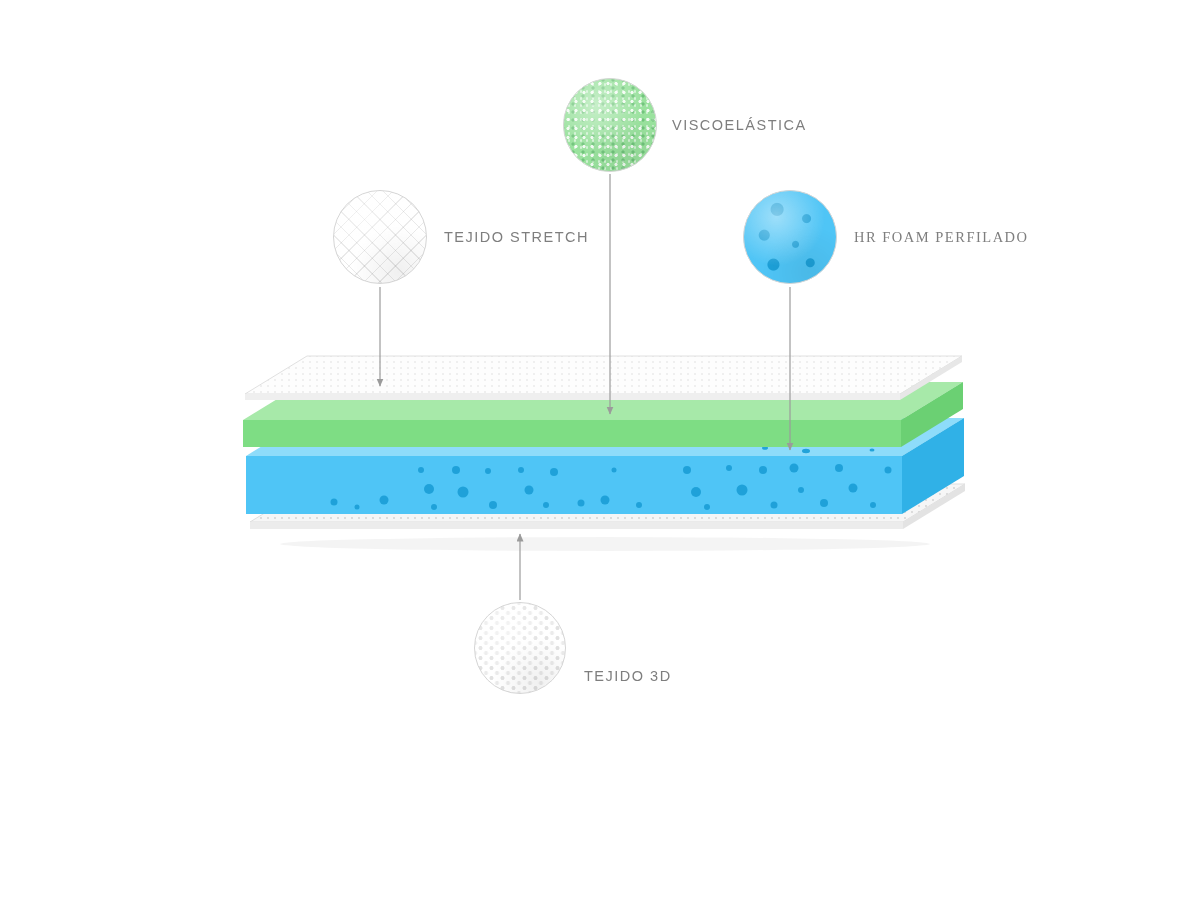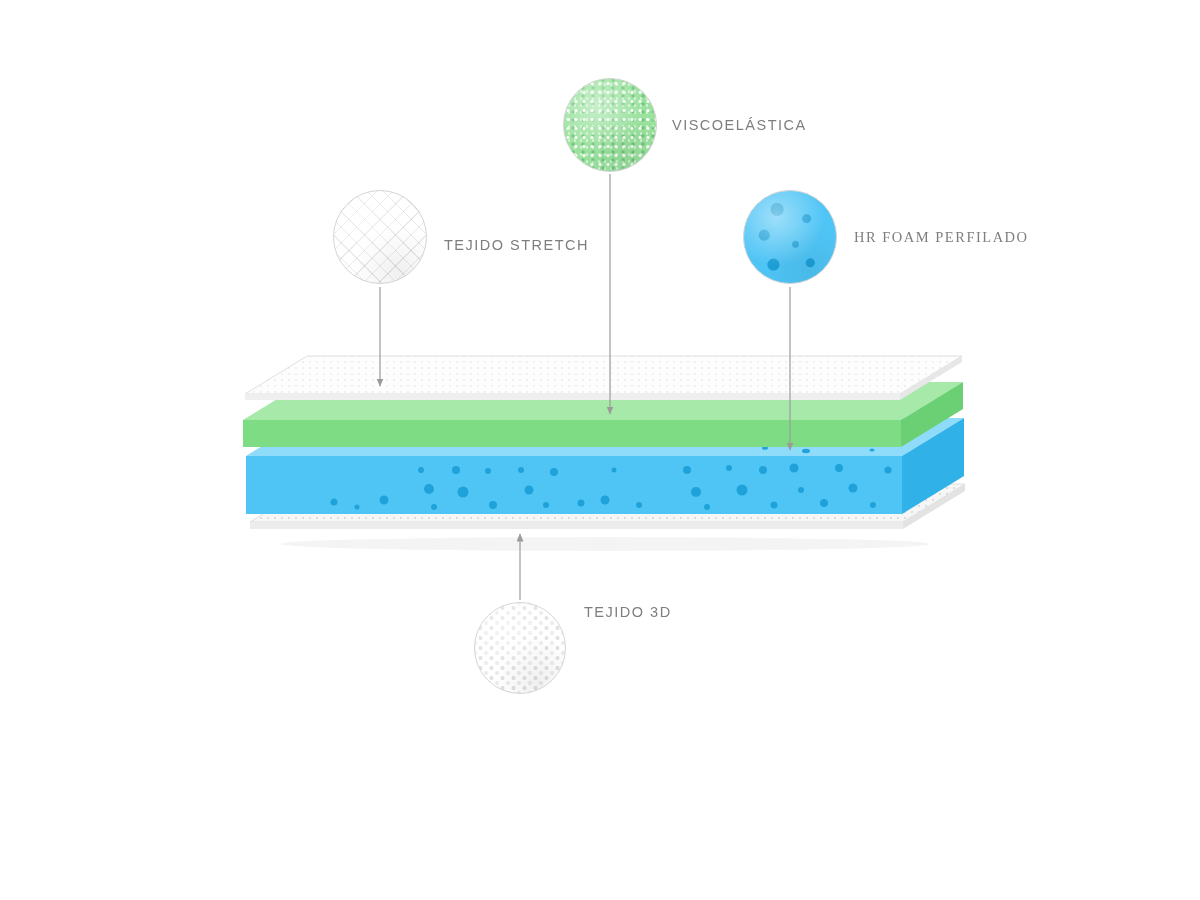--- a/index.html
+++ b/index.html
@@ -148,17 +148,17 @@
       <line x1="520" y1="600" x2="520" y2="534" marker-end="url(#arrowHead)"></line>
     </g>
   </svg>
 
   <div class="swatch tex-greenfoam" style="left:563px;top:78px;width:94px;height:94px;"></div>
   <div class="swatch tex-quilted" style="left:333px;top:190px;width:94px;height:94px;"></div>
   <div class="swatch tex-bluefoam" style="left:743px;top:190px;width:94px;height:94px;"></div>
   <div class="swatch tex-mesh3d" style="left:474px;top:602px;width:92px;height:92px;"></div>
 
   <div class="callout-label" style="left:672px;top:117px;">VISCOELÁSTICA</div>
-  <div class="callout-label" style="left:444px;top:229px;margin-top:8px;">TEJIDO STRETCH</div>
+  <div class="callout-label" style="left:444px;top:229px;">TEJIDO STRETCH</div>
   <div class="callout-label" style="left:854px;top:229px;font-family:Liberation Serif, serif;">HR FOAM PERFILADO</div>
-  <div class="callout-label" style="left:584px;top:604px;">TEJIDO 3D</div>
+  <div class="callout-label" style="left:584px;top:668px;">TEJIDO 3D</div>
 
 </div>
 
 </body></html>

